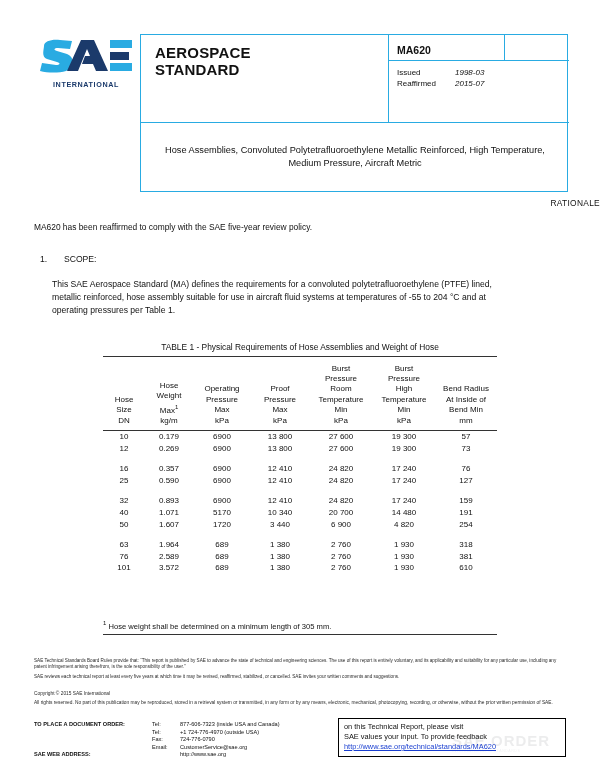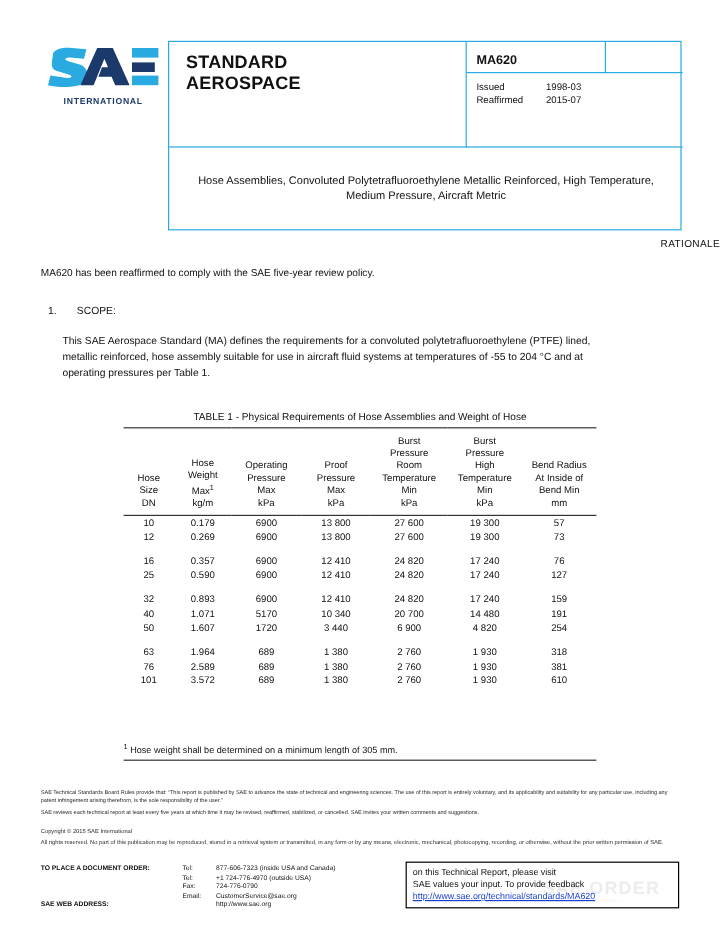--- a/index.html
+++ b/index.html
@@ -103,21 +103,21 @@
     border-bottom: 1.6px solid #29abe2;
     box-sizing: border-box;
     padding: 6px 0 0 8px;
   }
   .date-row {
     font-size: 8px;
     line-height: 11px;
     white-space: nowrap;
   }
   .date-label { display: inline-block; width: 58px; }
-  .date-value { display: inline-block; }
+  .date-value { display: inline-block; font-style: italic; }
 
   .hdr-title {
     position: absolute;
     left: 0; top: 88px;
     width: 428px;
     height: 68px;
     box-sizing: border-box;
     display: flex;
     align-items: center;
     justify-content: center;
@@ -314,22 +314,22 @@
         <rect x="76" y="2" width="22" height="8" fill="#29abe2"></rect>
         <rect x="76" y="14" width="19" height="8" fill="#1b3a6b"></rect>
         <rect x="76" y="25" width="22" height="8" fill="#29abe2"></rect>
       </svg>
       <div class="logo-sub">INTERNATIONAL</div>
     </div>
 
     <div class="hdr-grid">
 
       <div class="hdr-left">
+        <div class="doc-type">AEROSPACE</div>
         <div class="doc-type">STANDARD</div>
-        <div class="doc-type">AEROSPACE</div>
       </div>
 
       <div class="hdr-num">
         <span class="doc-number">MA620</span>
       </div>
 
       <div class="hdr-numright"></div>
 
       <div class="hdr-dates">
         <div class="date-row">

